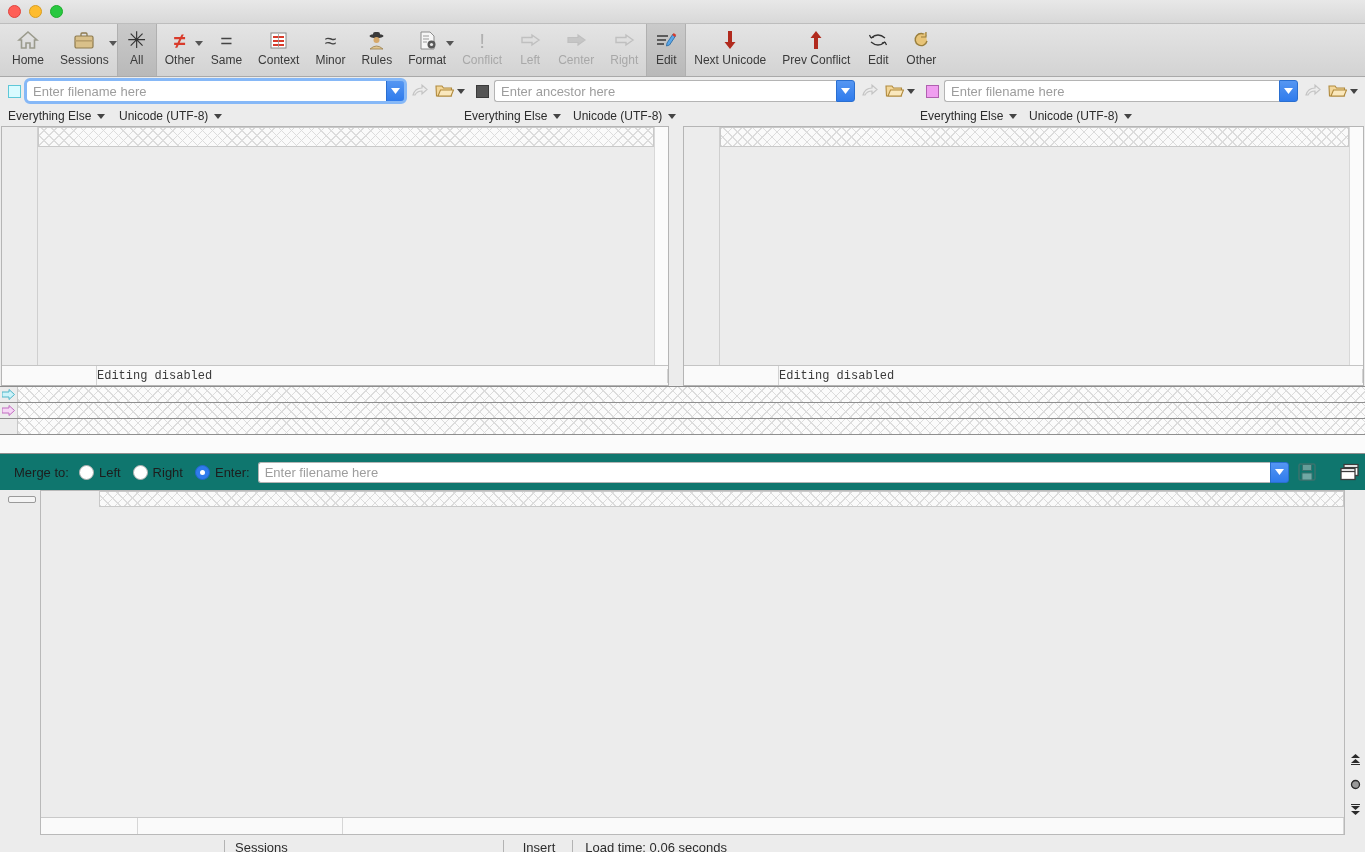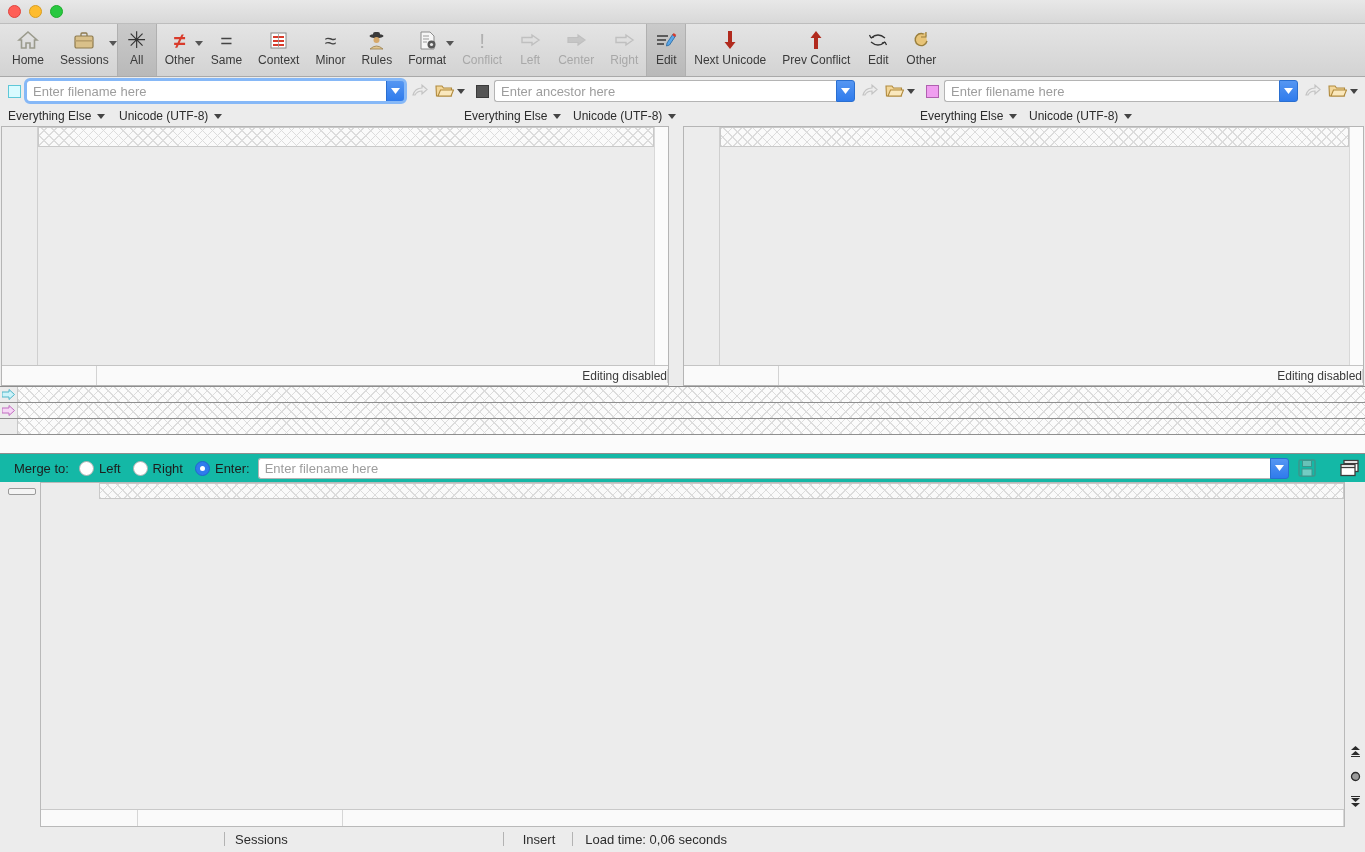--- a/index.html
+++ b/index.html
@@ -217,22 +217,23 @@
     background: #fafafa;
     display: flex;
     align-items: center;
     font-size: 12px;
     color: #3a3a3a;
     position: relative;
   }
   .pb-seg { height: 100%; border-right: 1px solid #d3d3d3; }
   .pb-center {
     flex: 1;
-    text-align: right;
+    text-align: left;
     border-right: 1px solid #d3d3d3;
+    font-family: Liberation Mono, monospace;
   }
   .vscroll {
     width: 14px;
     background: #fbfbfb;
     border-left: 1px solid #d8d8d8;
   }
   .panegap { width: 14px; background: #ececec; }
 
   
   #diffbands {
@@ -258,22 +259,22 @@
   }
   .band.plain .bmark { background: #ececec; }
   #bandfoot {
     height: 19px;
     background: #fbfbfb;
     border-bottom: 1px solid #8e8e8e;
   }
 
   
   #mergebar {
-    height: 28px;
-    background: #14b8a6;
+    height: 36px;
+    background: #0f766e;
     display: flex;
     align-items: center;
     padding: 0 4px 0 14px;
     gap: 0;
   }
   #mergebar .mlabel { font-size: 13px; color: #1d1d1d; margin-right: 10px; white-space: nowrap; }
   .radio-item { display: flex; align-items: center; margin-right: 12px; cursor: default; }
   .radio {
     width: 15px; height: 15px; border-radius: 50%;
     background: #fff;

